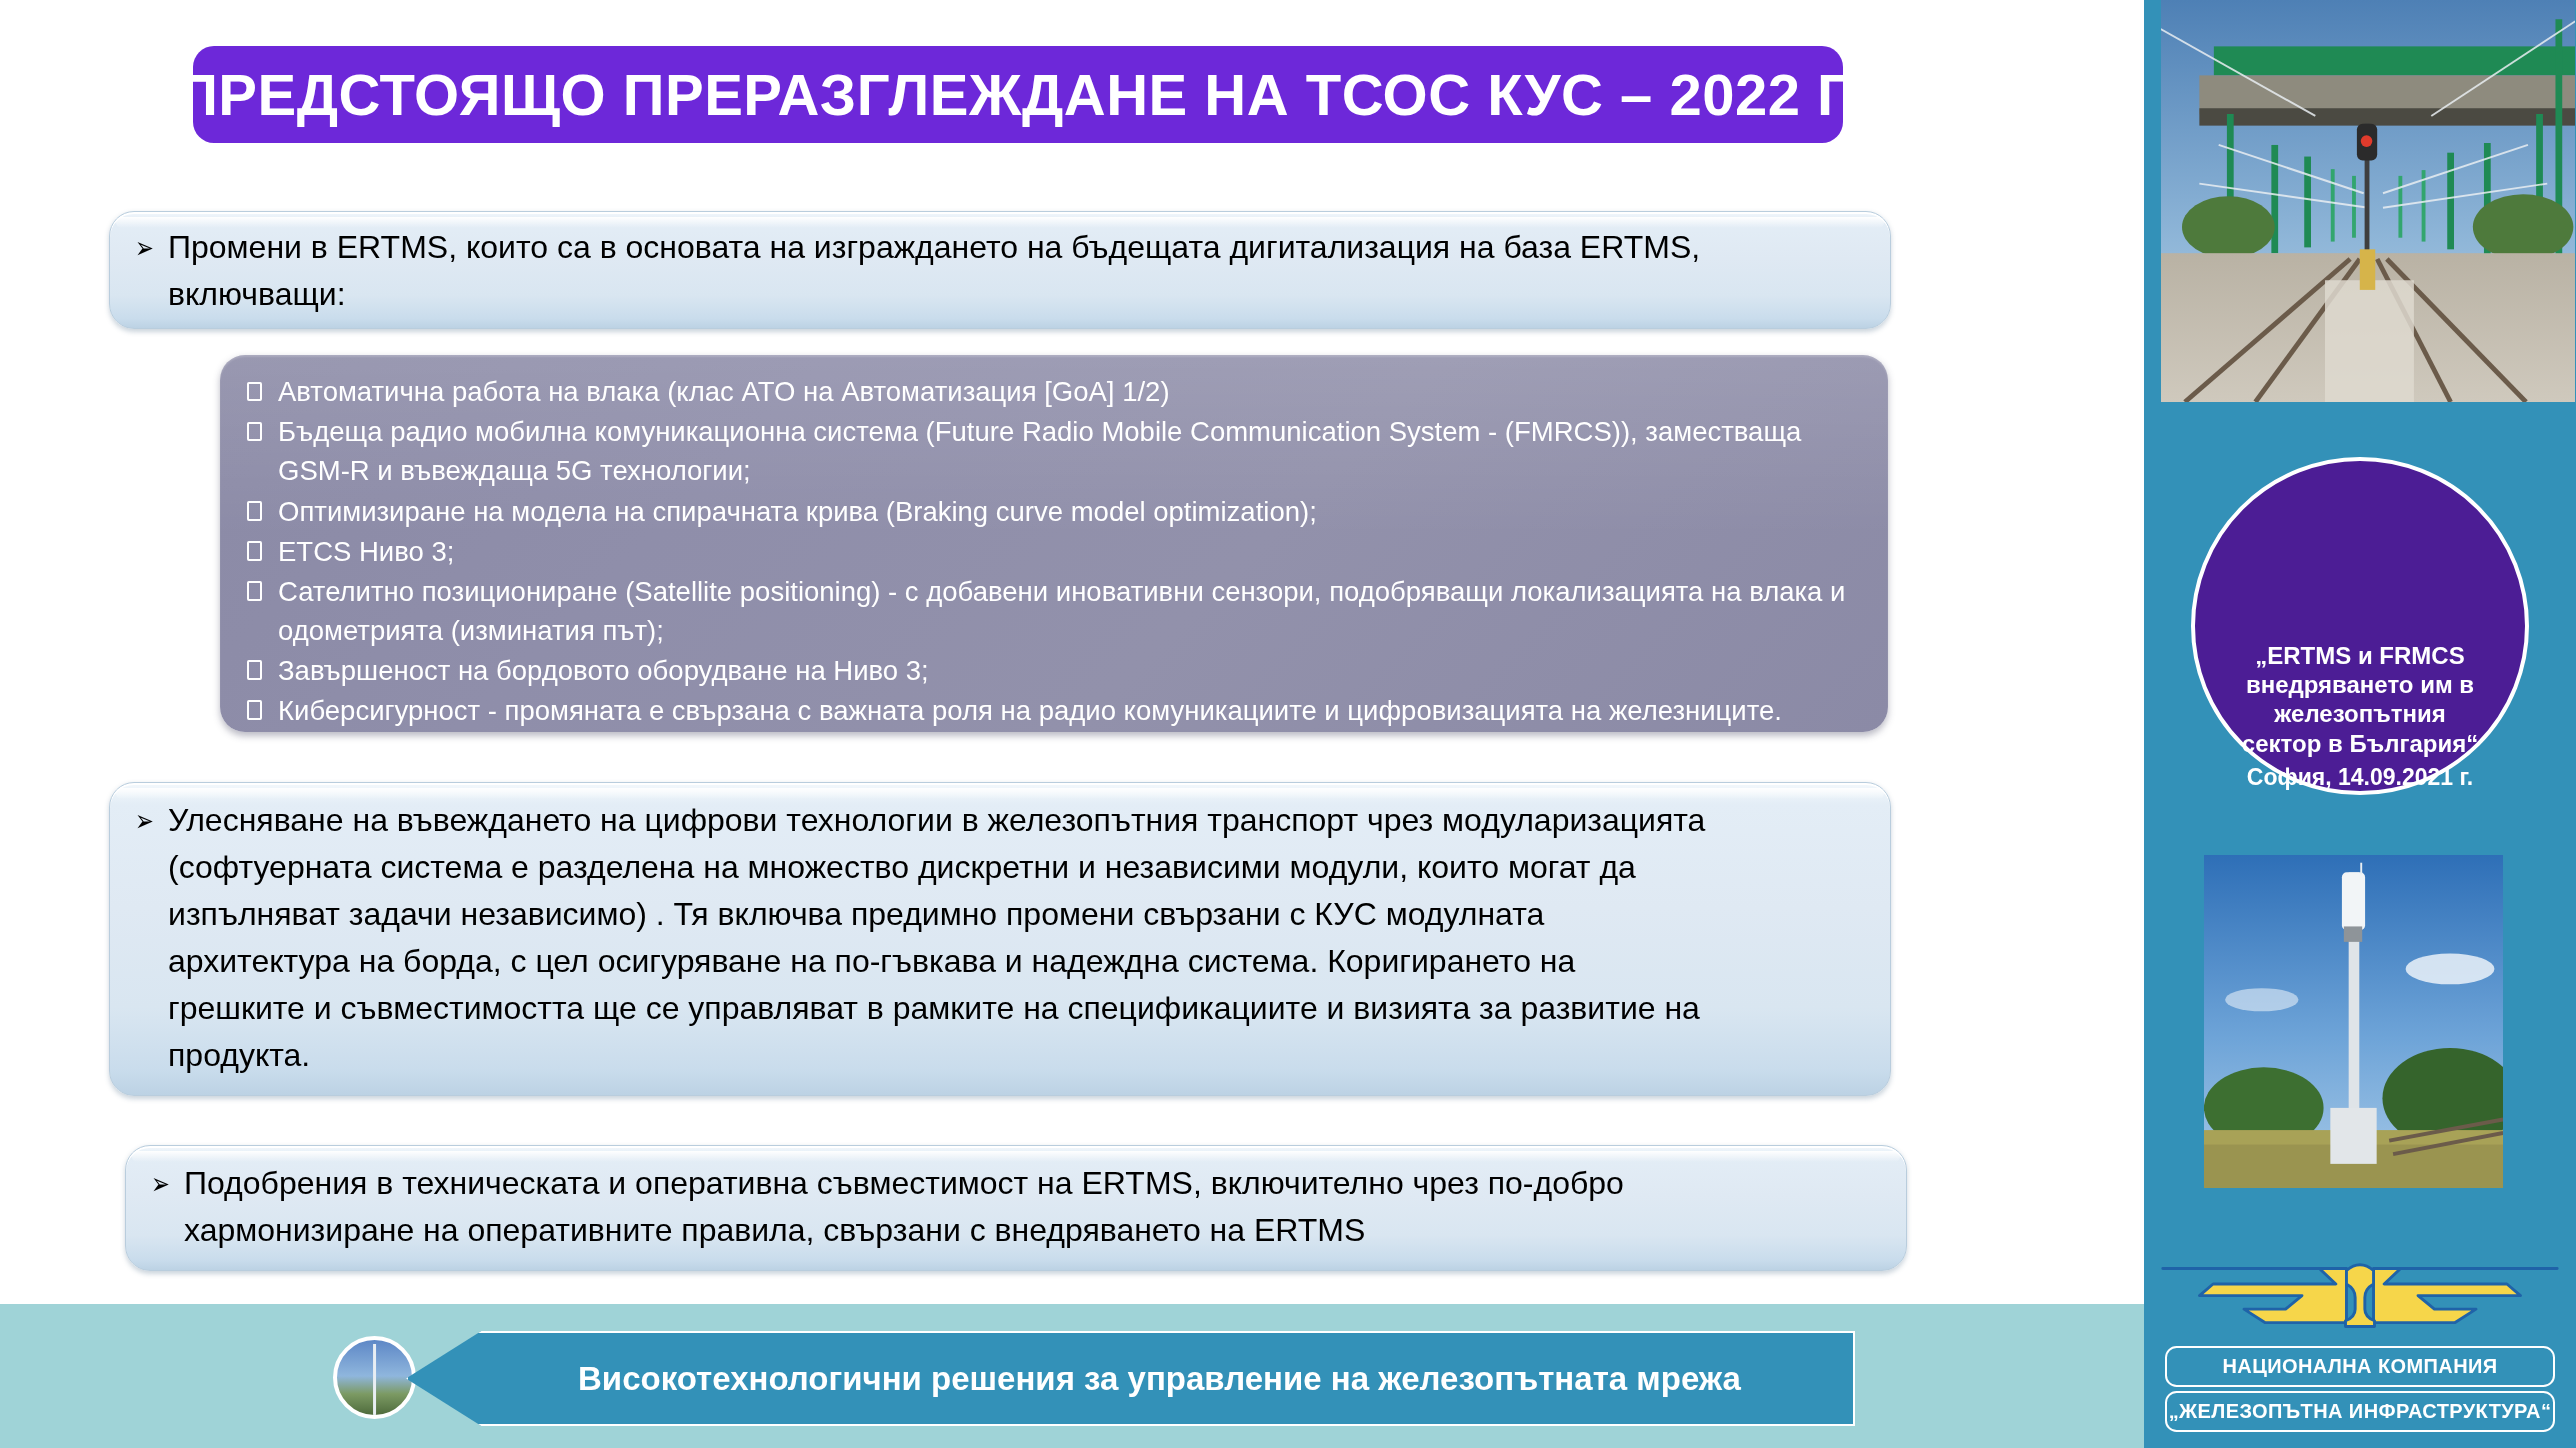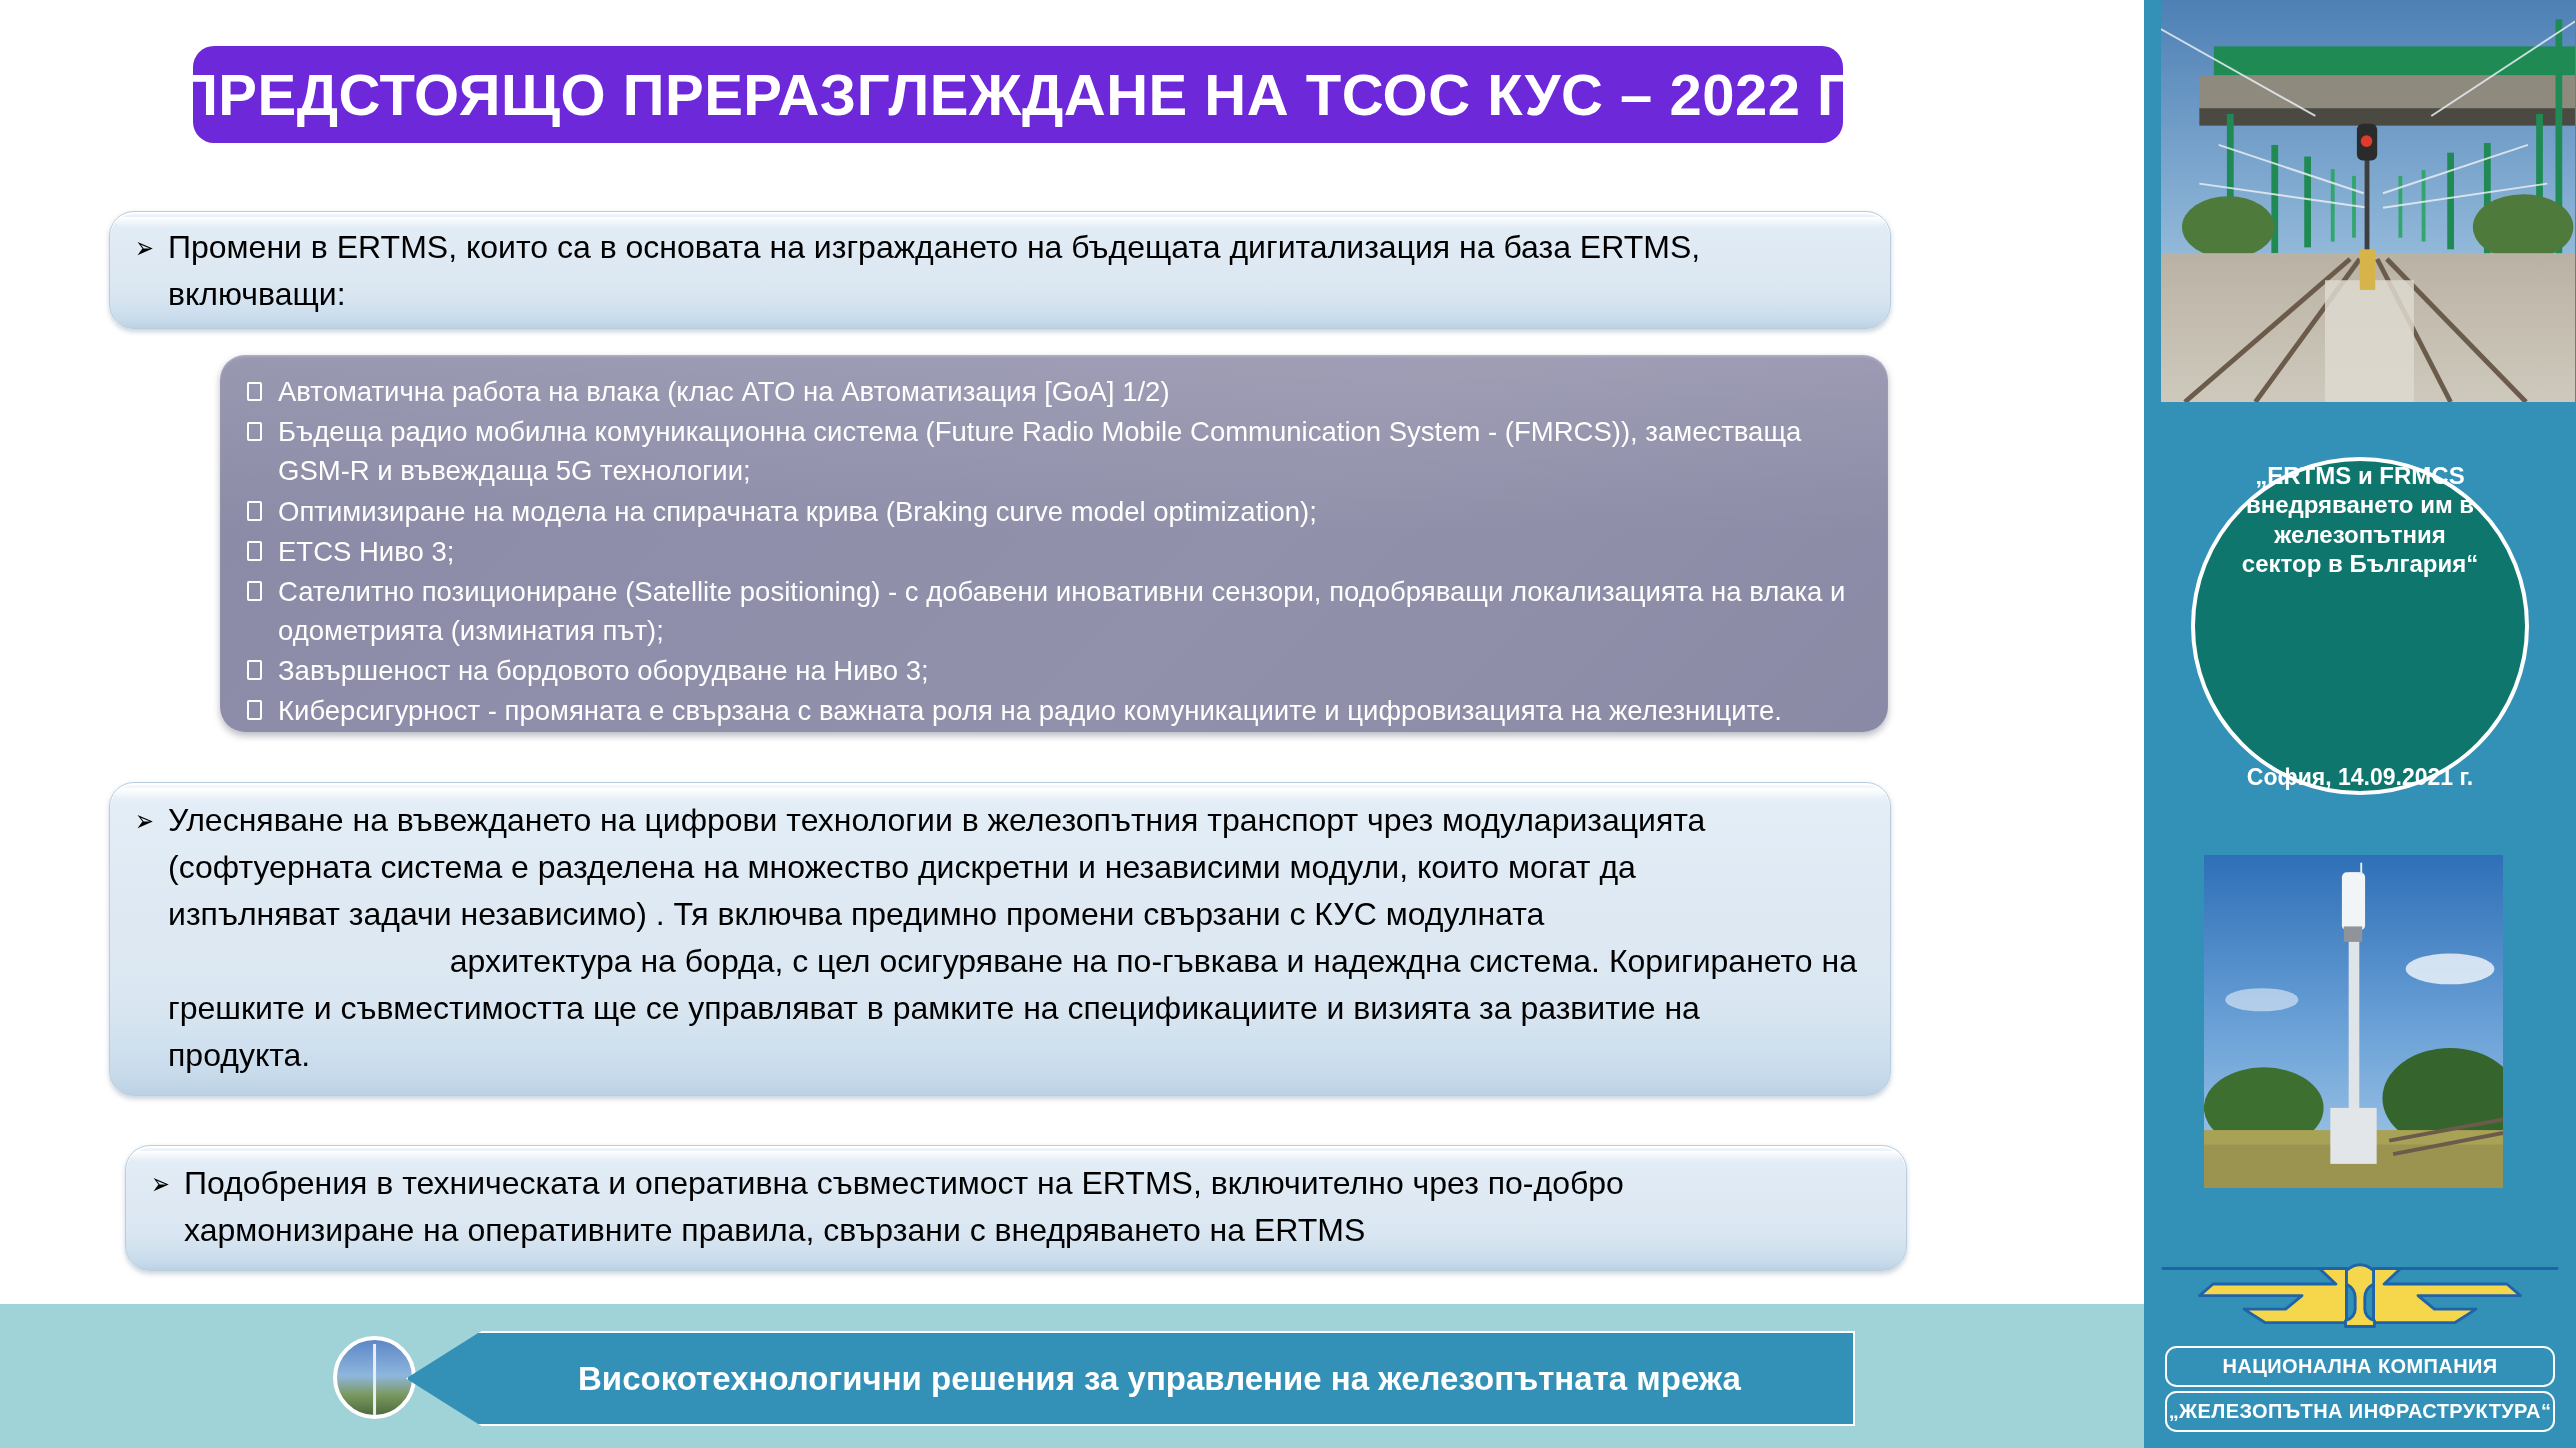--- a/index.html
+++ b/index.html
@@ -162,27 +162,27 @@
     width: 338px;
     height: 290px;
   }
   #photo-circle {
     position: absolute;
     left: 0;
     top: 0;
     width: 338px;
     height: 338px;
     border-radius: 50%;
-    background: #0f766e;
+    background: #4c1d95;
     border: 4.8px solid #ffffff;
     box-sizing: border-box;
     display: flex;
     flex-direction: column;
     align-items: center;
-    justify-content: space-between;
+    justify-content: flex-end;
     padding: 0 25px;
     box-sizing: border-box;
   }
   #circle-title {
     color: #ffffff;
     font-size: 24px;
     font-weight: bold;
     text-align: center;
     line-height: 1.22;
     font-family: "Liberation Sans", sans-serif;
@@ -326,21 +326,21 @@
       <li><span class="chk-box"></span><span>Завършеност на бордовото оборудване на Ниво 3;</span></li>
       <li><span class="chk-box"></span><span>Киберсигурност - промяната е свързана с важната роля на радио комуникациите и цифровизацията на железниците.</span></li>
     </ul>
   </div>
 
   <div class="bevel-panel" style="left:109px; top:782px; width:1782px; height:314px;">
     <div class="panel-inner" style="padding-top:13.5px;">
       <div class="arrow-line"><span class="arrow-glyph">➢</span><span>Улесняване на въвеждането на цифрови технологии в железопътния транспорт чрез модуларизацията</span></div>
       <div class="arrow-line" style="padding-left:33px; text-indent:0;">(софтуерната система е разделена на множество дискретни и независими модули, които могат да</div>
       <div class="arrow-line" style="padding-left:33px; text-indent:0;">изпълняват задачи независимо) . Тя включва предимно  промени свързани с КУС модулната</div>
-      <div class="arrow-line" style="padding-left:33px; text-indent:0;text-align:right;">архитектура на борда, с цел осигуряване на по-гъвкава и надеждна система. Коригирането на</div>
+      <div class="arrow-line" style="padding-left:33px; text-indent:0;">архитектура на борда, с цел осигуряване на по-гъвкава и надеждна система. Коригирането на</div>
       <div class="arrow-line" style="padding-left:33px; text-indent:0;">грешките и съвместимостта ще се управляват в рамките на спецификациите и визията за развитие на</div>
       <div class="arrow-line" style="padding-left:33px; text-indent:0;">продукта.</div>
     </div>
   </div>
 
   <div class="bevel-panel" style="left:125px; top:1145px; width:1782px; height:126px;">
     <div class="panel-inner" style="padding-top:13.5px;">
       <div class="arrow-line"><span class="arrow-glyph">➢</span><span>Подобрения в техническата и оперативна съвместимост на ERTMS, включително чрез по-добро</span></div>
       <div class="arrow-line" style="padding-left:33px; text-indent:0;">хармонизиране на оперативните правила, свързани с внедряването на ERTMS</div>
     </div>

